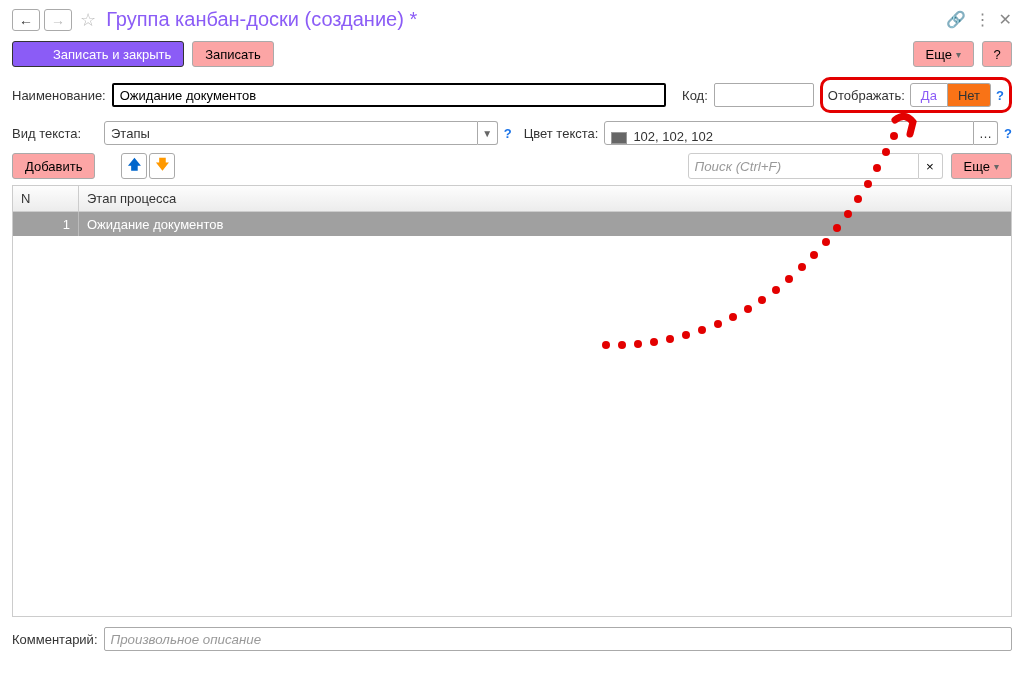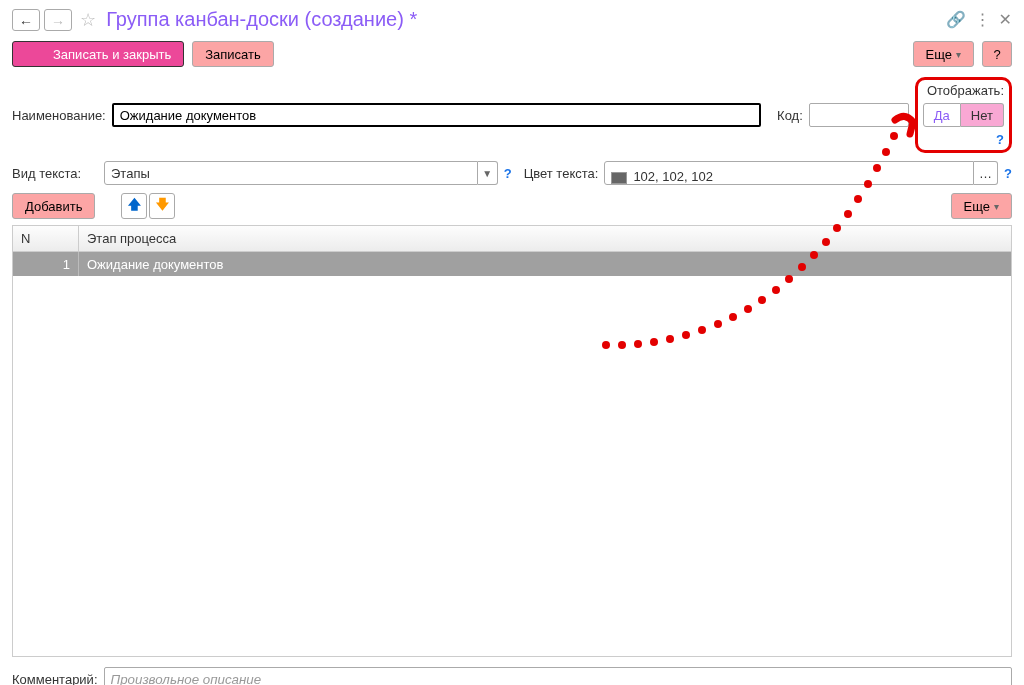--- a/index.html
+++ b/index.html
@@ -52,21 +52,21 @@
     border-radius: 3px;
     padding: 4px 12px;
     height: 26px;
     cursor: pointer;
     display: inline-flex;
     align-items: center;
     gap: 4px;
     font-size: 13px;
   }
   .btn-primary {
-    background: #ec4899;
+    background: #8b5cf6;
     color: #fff;
     border-color: #333;
     padding-left: 40px;
   }
   .btn-more::after { content: " ▾"; font-size: 10px; color: #666; }
   .spacer { flex: 1; }
   .help-link { color: #1a73e8; cursor: pointer; font-weight: bold; }
 
   .field-row {
     display: flex;
@@ -83,37 +83,36 @@
     font-size: 13px;
   }
   .field-input.focused { border: 2px solid #000; }
   .name-input { flex: 1; }
   .code-input { width: 100px; }
   .display-box {
     border: 3px solid #e30000;
     border-radius: 10px;
     padding: 3px 5px;
     display: flex;
-    align-items: flex-end;
+    align-items: center;
     gap: 5px;
-    flex-direction: column;
   }
   .toggle-pair { display: flex; }
   .toggle-btn {
     border: 1px solid #aaa;
     background: #fff;
     height: 24px;
     padding: 0 10px;
     cursor: pointer;
     font-size: 13px;
     display: inline-flex;
     align-items: center;
   }
   .toggle-btn.yes { border-radius: 3px 0 0 3px; color: #8b5cf6; }
-  .toggle-btn.no  { border-radius: 0 3px 3px 0; border-left: none; background: #f9a8d4; }
+  .toggle-btn.no  { border-radius: 0 3px 3px 0; border-left: none; background: #f97316; }
 
   .select-wrap {
     display: flex;
     flex: 1;
     max-width: 458px;
   }
   .select-field {
     border: 1px solid #aaa;
     border-radius: 3px 0 0 3px;
     height: 24px;
@@ -278,20 +277,24 @@
   <span class="help-link">?</span>
 </div>
 
 <div class="action-row">
   <button class="btn">Добавить</button>
   <div style="display:flex;gap:2px;margin-left:18px;">
     <div class="icon-btn icon-up">🡅</div>
     <div class="icon-btn icon-down">🡇</div>
   </div>
   <div class="spacer"></div>
+  <div class="search-wrap">
+    <input class="search-input" placeholder="Поиск (Ctrl+F)" style="">
+    <button class="clear-btn">×</button>
+  </div>
   <button class="btn btn-more">Еще</button>
 </div>
 
 <div class="table">
   <div class="thead">
     <div class="th-n">N</div>
     <div class="th-stage">Этап процесса</div>
   </div>
   <div class="trow">
     <div class="td-n">1</div>

